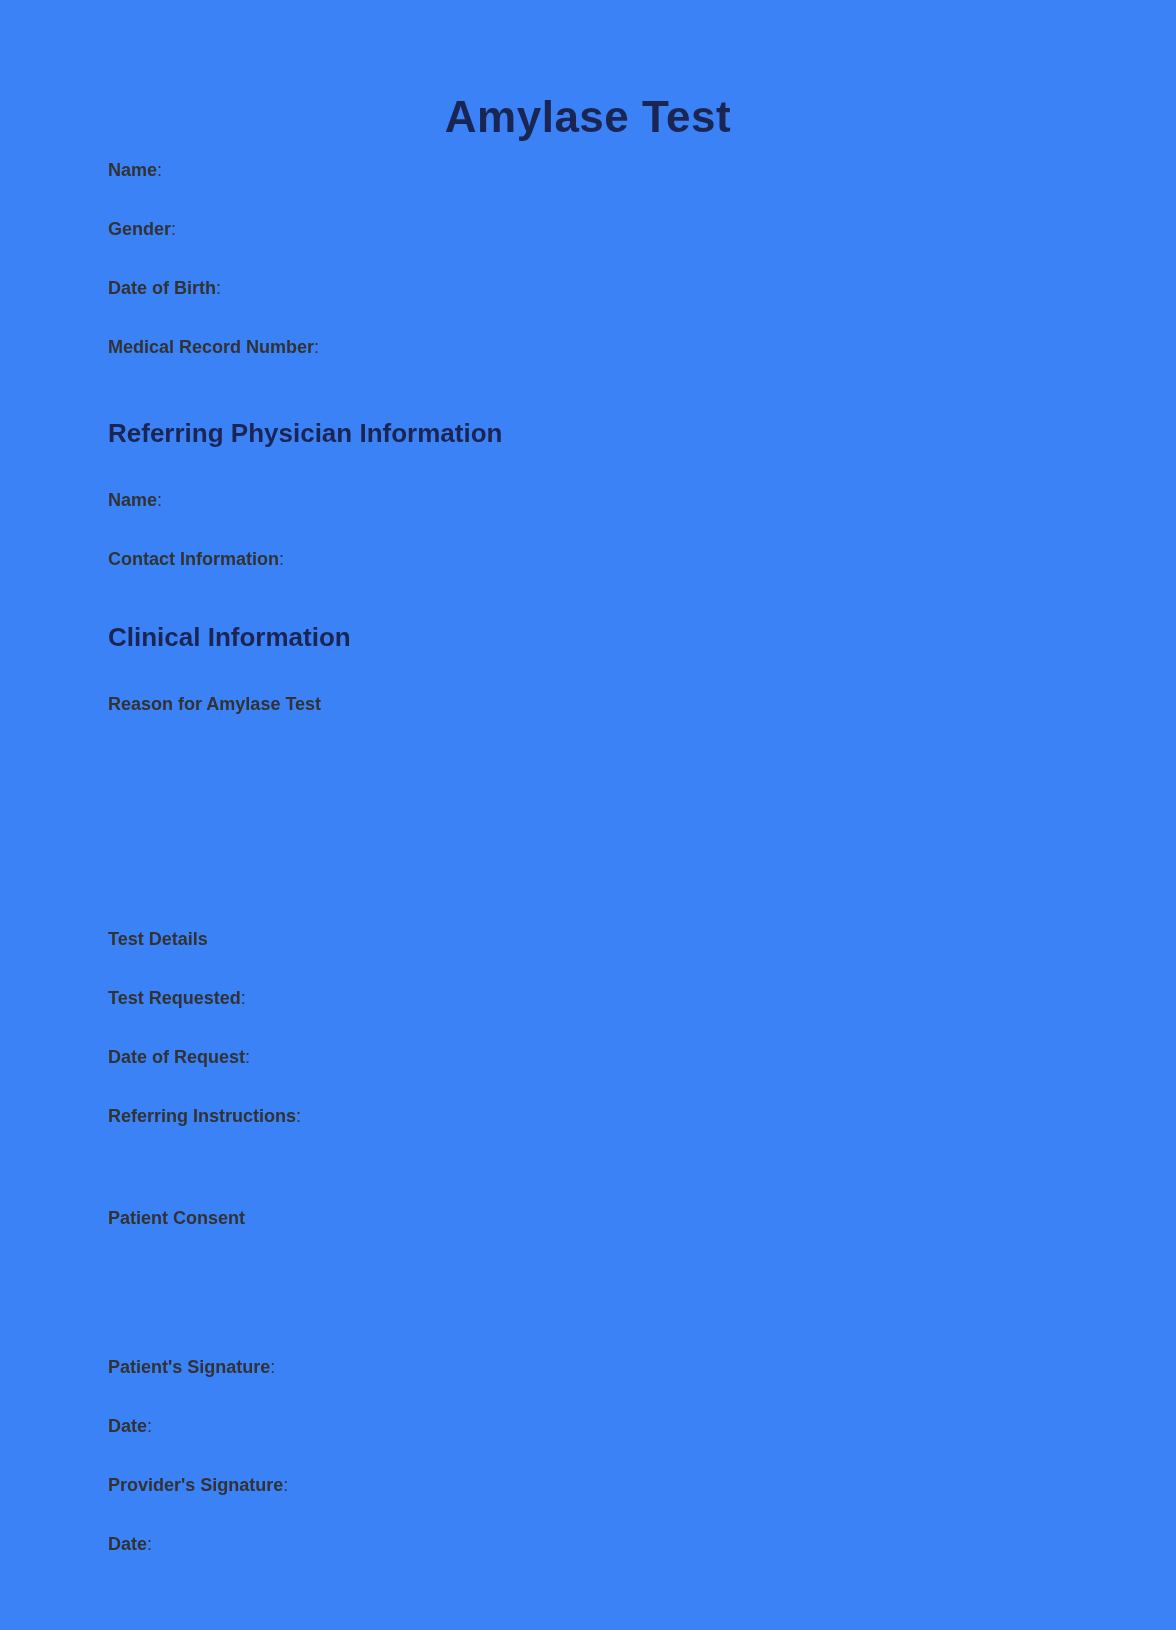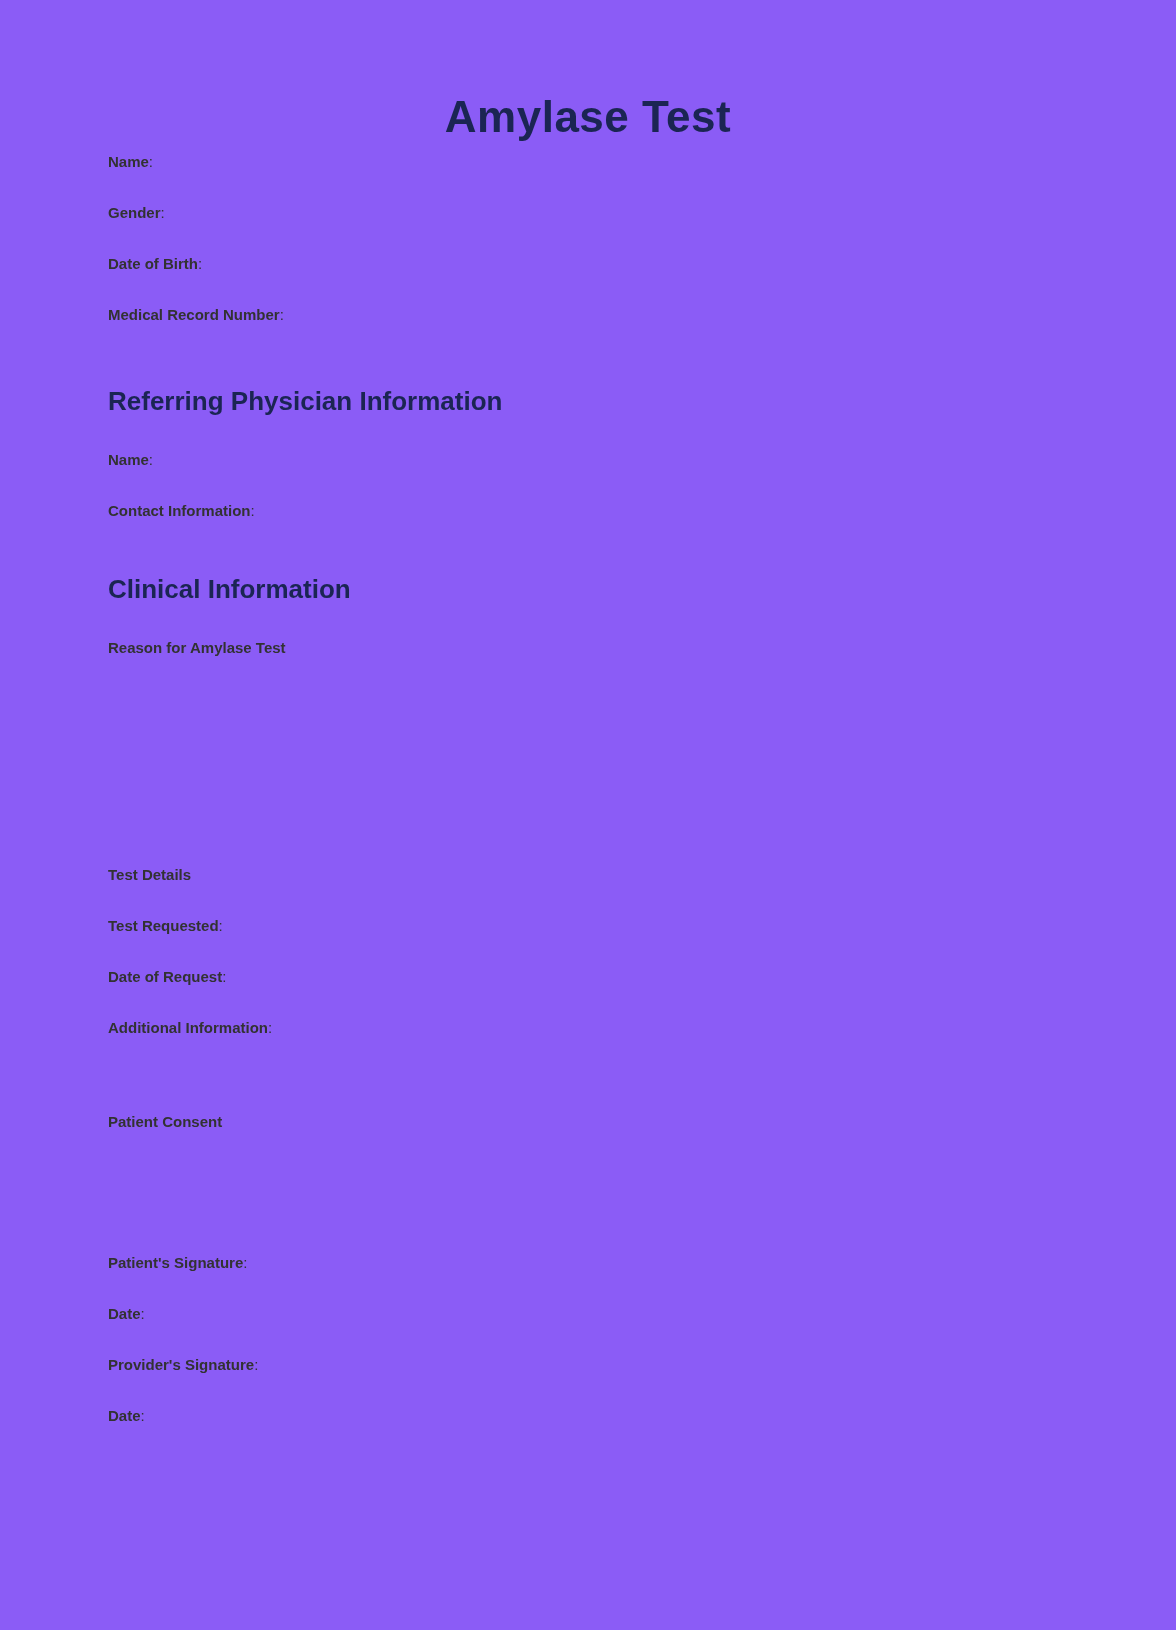--- a/index.html
+++ b/index.html
@@ -5,21 +5,21 @@
   html, body {
     margin: 0;
     padding: 0;
     background: #ffffff;
   }
   .page {
     position: relative;
     width: 1176px;
     height: 1630px;
     margin: 0 auto;
-    background: #8b5cf6;
+    background: #3b82f6;
     box-sizing: border-box;
     padding: 0 108px;
     display: flex;
     flex-direction: column;
     overflow: hidden;
     font-family: "Liberation Sans", "DejaVu Sans", sans-serif;
   }
   .doc-title {
     margin: 90px 0 0 0;
     font-size: 44px;
@@ -33,22 +33,22 @@
     margin: 0 0 26px 0;
     font-size: 26px;
     line-height: 28px;
     font-weight: 700;
     color: #1b2553;
   }
   .mt-first   { margin-top: 28px; }
   .mt-section { margin-top: 40px; }
   .mt-section-sm { margin-top: 32px; }
   .field {
-    margin: 8px 0 21px 0;
-    font-size: 15px;
+    margin: 16px 0 21px 0;
+    font-size: 18px;
     line-height: 22px;
     color: #323232;
     font-weight: 400;
   }
   .field .label { font-weight: 700; }
   .field .colon { font-weight: 400; }
   .write-space-lg { height: 87px; }
   .write-space-xl { height: 89px; }
   .write-space-md { height: 43px; }
   .write-space-consent { height: 90px; }
@@ -77,21 +77,21 @@
 
   <div class="write-space-lg"></div>
 
 
   <div class="write-space-xl"></div>
 
   <p class="field"><span class="label">Test Details</span><span class="colon"></span></p>
 
   <p class="field"><span class="label">Test Requested</span><span class="colon">:</span></p>
   <p class="field"><span class="label">Date of Request</span><span class="colon">:</span></p>
-  <p class="field"><span class="label">Additional Information</span><span class="colon">:</span></p>
+  <p class="field"><span class="label">Referring Instructions</span><span class="colon">:</span></p>
 
   <div class="write-space-md"></div>
 
   <p class="field"><span class="label">Patient Consent</span><span class="colon"></span></p>
 
   <div class="write-space-consent"></div>
 
   <p class="field"><span class="label">Patient's Signature</span><span class="colon">:</span></p>
   <p class="field"><span class="label">Date</span><span class="colon">:</span></p>
   <p class="field"><span class="label">Provider's Signature</span><span class="colon">:</span></p>

